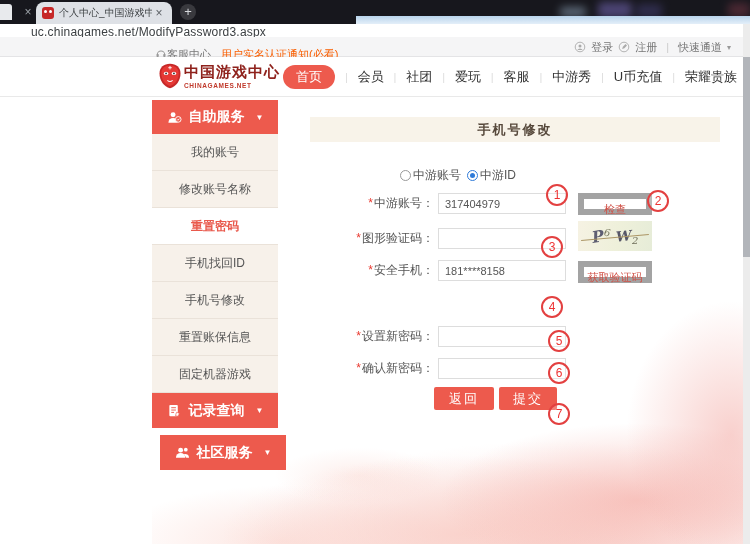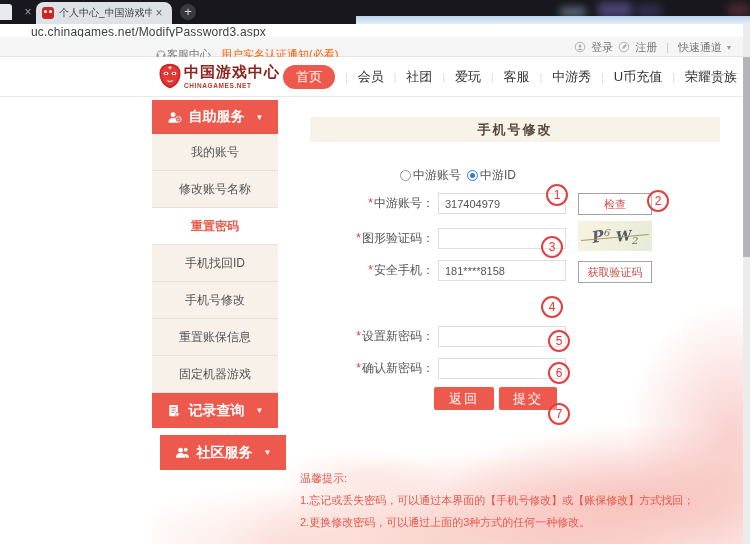--- a/index.html
+++ b/index.html
@@ -76,21 +76,21 @@
   .radio { width:11px; height:11px; border-radius:50%; border:1px solid #999; background:#fff; display:inline-block; margin-right:2px; position:relative; cursor:pointer; }
   .radio.checked { border-color:#2f7bd9; }
   .radio.checked:after { content:""; position:absolute; left:2px; top:2px; width:5px; height:5px; border-radius:50%; background:#2f7bd9; }
   .radio-label { margin-right:6px; cursor:pointer; }
 
   .form { position:absolute; left:346px; top:190px; width:340px; height:250px; font-size:12px; }
   .frow { position:absolute; left:0; display:flex; align-items:center; }
   .flabel { width:88px; text-align:right; color:#555; font-size:12px; white-space:nowrap; }
   .star { color:#e9392f; margin-right:1px; }
   .finput { margin-left:4px; width:128px; height:21px; border:1px solid #ddd; background:#fff; font-size:11px; color:#555; padding:0 6px; outline:none; font-family:"Liberation Sans",sans-serif; }
-  .side-btn { position:absolute; left:232px; width:74px; height:22px; background:#fff; border:1px solid #a3a3a3; color:#d05046; font-size:11px; text-align:center; line-height:20px; cursor:pointer; }
+  .side-btn { position:absolute; left:232px; width:74px; height:22px; background:#fff; border:6px solid #a3a3a3; color:#d05046; font-size:11px; text-align:center; line-height:20px; cursor:pointer; }
   .captcha { position:absolute; left:232px; top:31px; width:74px; height:30px; background:linear-gradient(100deg,#f6f2e3,#eef0da 55%,#e6ecd8); display:flex; align-items:center; justify-content:center; overflow:hidden; }
   .captcha:after { content:""; position:absolute; left:3px; top:16px; width:68px; height:1px; background:#ab9565; transform:rotate(-5deg); }
   .cap-c { font-family:"DejaVu Serif","Liberation Serif",serif; font-style:italic; }
   .cap-0 { font-size:16px; font-weight:bold; color:#5e5e72; transform:rotate(-10deg); }
   .cap-1 { font-size:10px; color:#77775f; transform:translateY(-4px) rotate(10deg); }
   .cap-2 { font-size:14px; font-weight:bold; color:#565668; transform:rotate(-6deg); margin-left:6px; }
   .cap-3 { font-size:10px; color:#6c6c58; transform:translateY(4px); }
   .act-btn { position:absolute; top:197px; height:23px; background:#ed5a4d; color:#fff; font-size:13px; text-align:center; line-height:23px; border-radius:2px; cursor:pointer; letter-spacing:2px; }
   .btn-back { left:88px; width:60px; }
   .btn-submit { left:153px; width:58px; }
@@ -287,23 +287,18 @@
 
     <div class="badge b1">1</div>
     <div class="badge b2">2</div>
     <div class="badge b3">3</div>
     <div class="badge b4">4</div>
     <div class="badge b5">5</div>
     <div class="badge b6">6</div>
     <div class="badge b7">7</div>
   </div>
 
-  <div class="tips">
-    <div>温馨提示:</div>
-    <div>1.忘记或丢失密码，可以通过本界面的【手机号修改】或【账保修改】方式找回；</div>
-    <div>2.更换修改密码，可以通过上面的3种方式的任何一种修改。</div>
-  </div>
 
   <div class="scrollbar">
     <div class="scroll-thumb"></div>
   </div>
 
 </div>
 
 </body></html>

